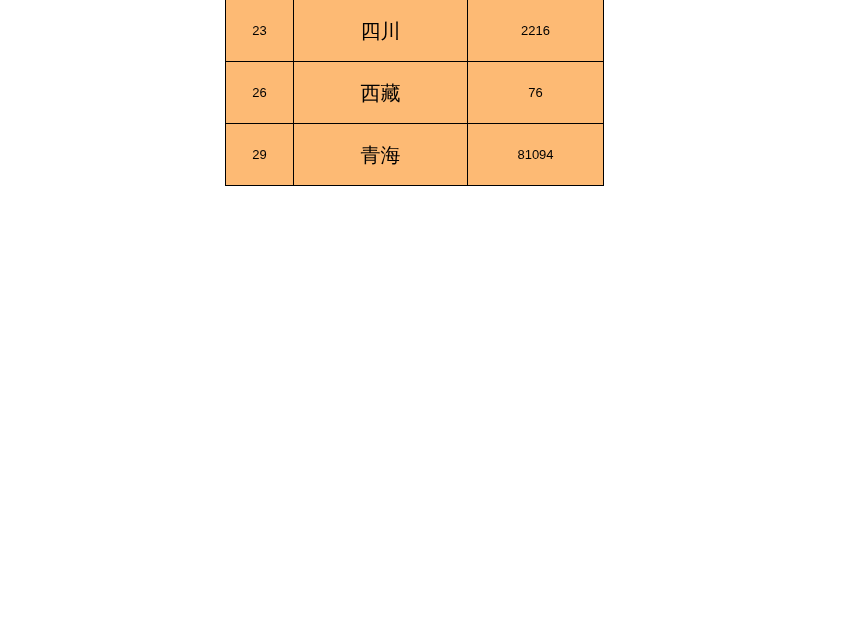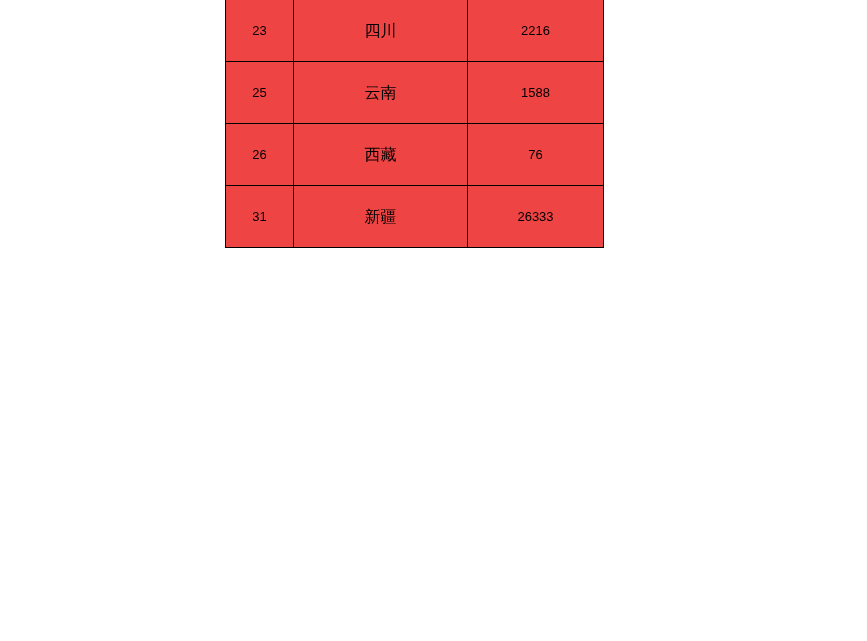--- a/index.html
+++ b/index.html
@@ -31,56 +31,51 @@
   }
   table.data-table td {
     border: 1px solid #000000;
     height: 61px;
     text-align: center;
     vertical-align: middle;
     padding: 0;
     font-size: 13px;
     line-height: 1.2;
     color: #000000;
-    background: #ef4444;
+    background: #fdba74;
   }
   table.data-table td.col-index {
     width: 67px;
   }
   table.data-table td.col-name {
     width: 173px;
-    font-size: 16px;
+    font-size: 20px;
   }
   table.data-table td.col-value {
     width: 135px;
   }
 </style>
 </head>
 <body>
 
 <div class="page">
   <div class="table-wrap">
     <table class="data-table">
       <tbody>
         <tr>
           <td class="col-index">23</td>
           <td class="col-name">四川</td>
           <td class="col-value">2216</td>
         </tr>
         <tr>
-          <td class="col-index">25</td>
-          <td class="col-name">云南</td>
-          <td class="col-value">1588</td>
-        </tr>
-        <tr>
           <td class="col-index">26</td>
           <td class="col-name">西藏</td>
           <td class="col-value">76</td>
         </tr>
         <tr>
-          <td class="col-index">31</td>
-          <td class="col-name">新疆</td>
-          <td class="col-value">26333</td>
+          <td class="col-index">29</td>
+          <td class="col-name">青海</td>
+          <td class="col-value">81094</td>
         </tr>
       </tbody>
     </table>
   </div>
 </div>
 
 </body></html>

